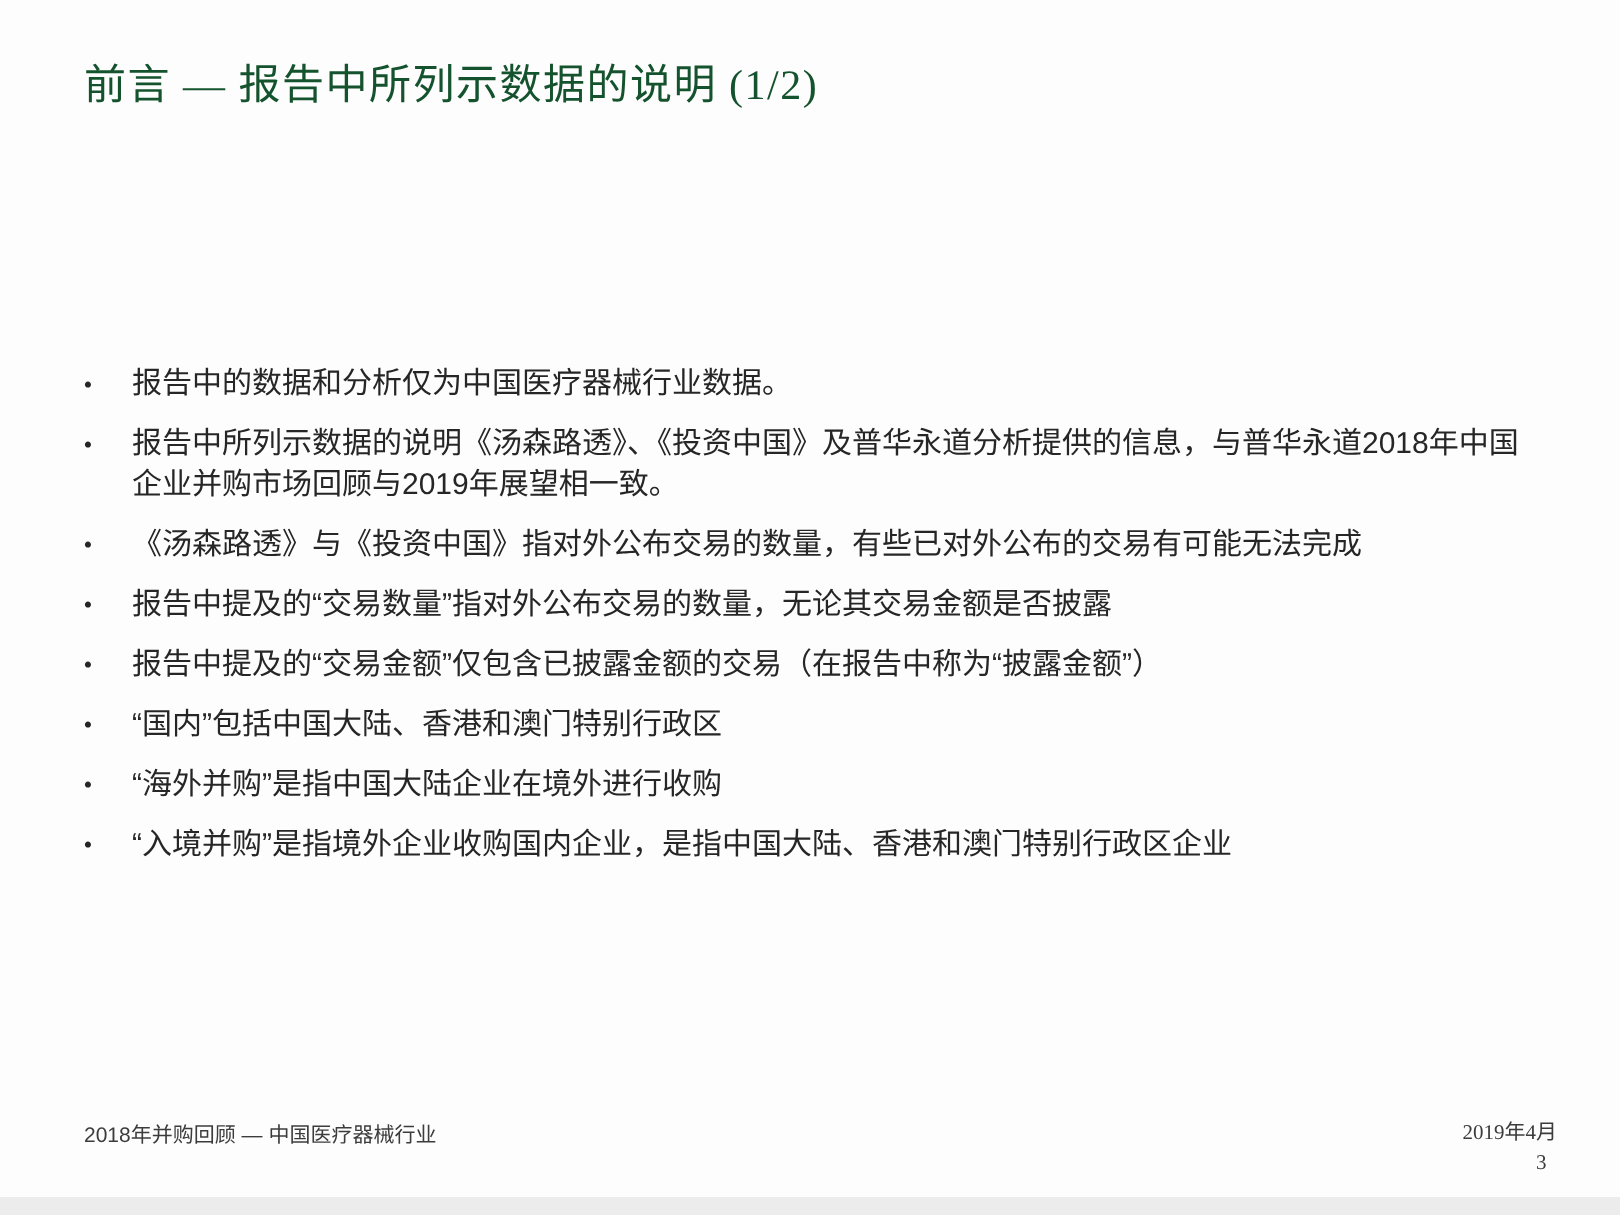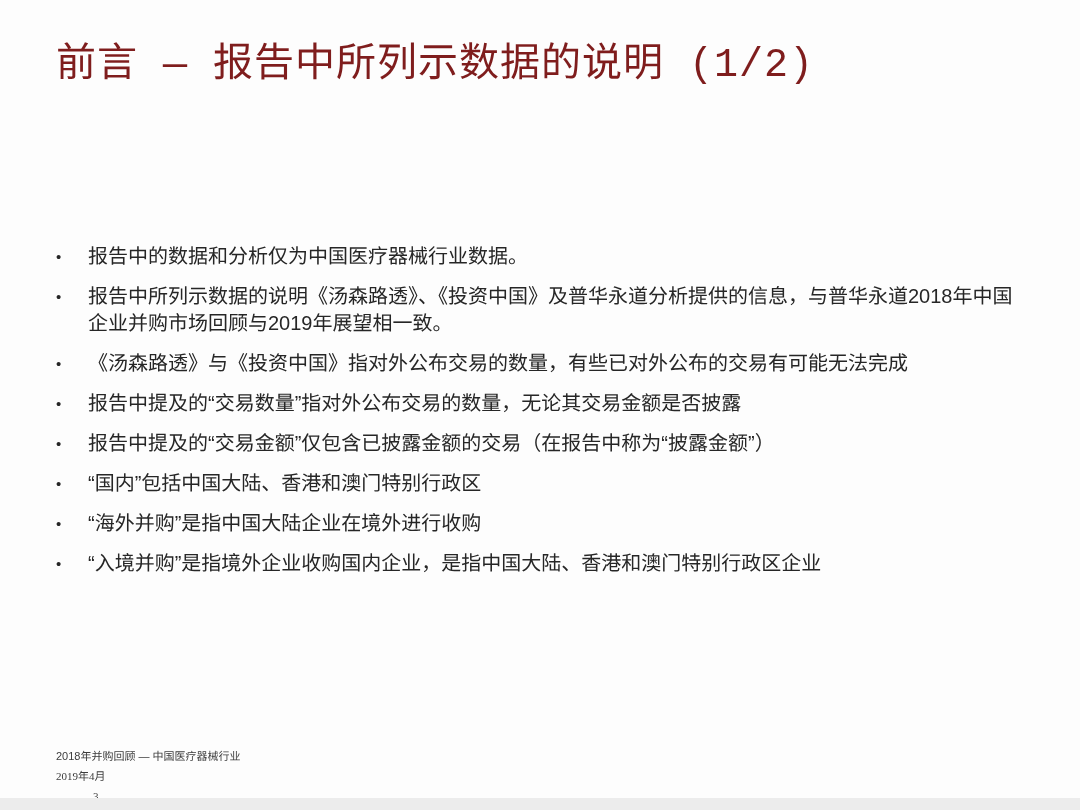--- a/index.html
+++ b/index.html
@@ -18,26 +18,26 @@
     position: relative;
     width: 1080px;
     height: 810px;
     background: #fdfdfd;
   }
   .slide-title {
     position: absolute;
     left: 56px;
     top: 40px;
     margin: 0;
-    font-family: Liberation Mono, monospace;
+    font-family: Liberation Serif, serif;
     font-weight: 500;
-    font-size: 40px;
+    font-size: 28px;
     line-height: 1.3;
     letter-spacing: 1px;
-    color: #7f1d1d;
+    color: #14532d;
     white-space: nowrap;
   }
   .bullet-list {
     position: absolute;
     left: 56px;
     top: 243px;
     width: 972px;
     margin: 0;
     padding: 0;
     list-style: none;
@@ -60,24 +60,23 @@
     flex: 1 1 auto;
   }
   .slide-footer {
     position: absolute;
     left: 56px;
     right: 42px;
     top: 746px;
     display: flex;
     justify-content: space-between;
     align-items: flex-start;
-    font-size: 11px;
+    font-size: 14px;
     line-height: 20px;
     color: #3c3c3c;
-    flex-direction: column;
   }
   .footer-left { text-align: left; }
   .footer-right { text-align: right; font-family: Liberation Serif, serif; }
   .footer-page-number { padding-right: 7px; }
   .bottom-edge-strip {
     position: absolute;
     left: 0;
     right: 0;
     bottom: 0;
     height: 12px;

